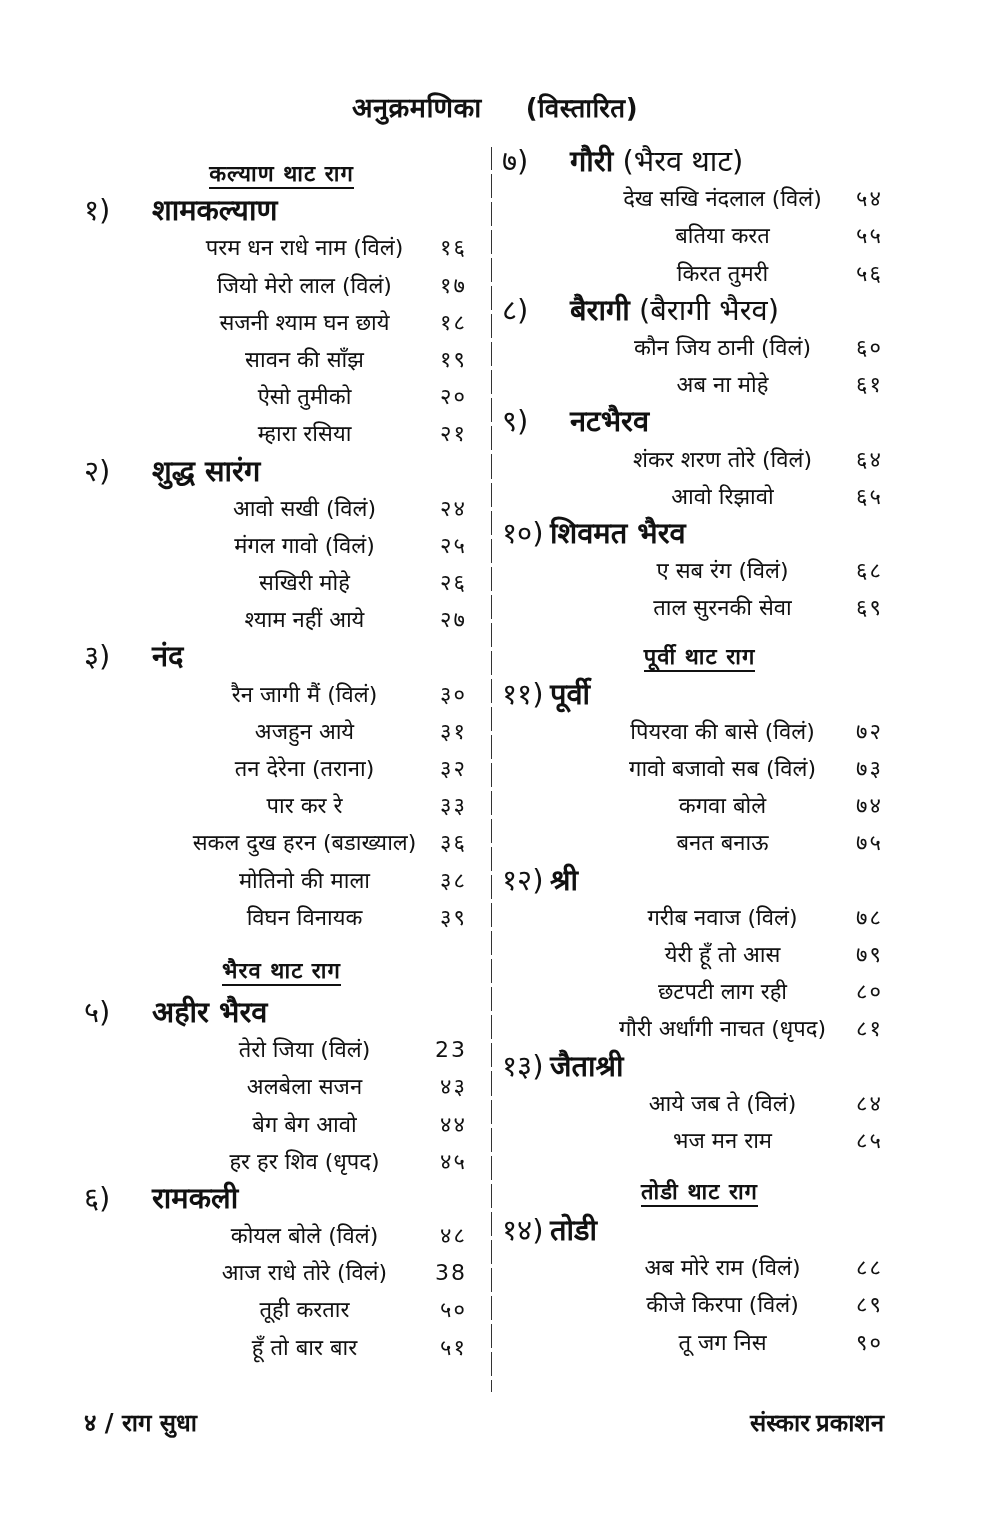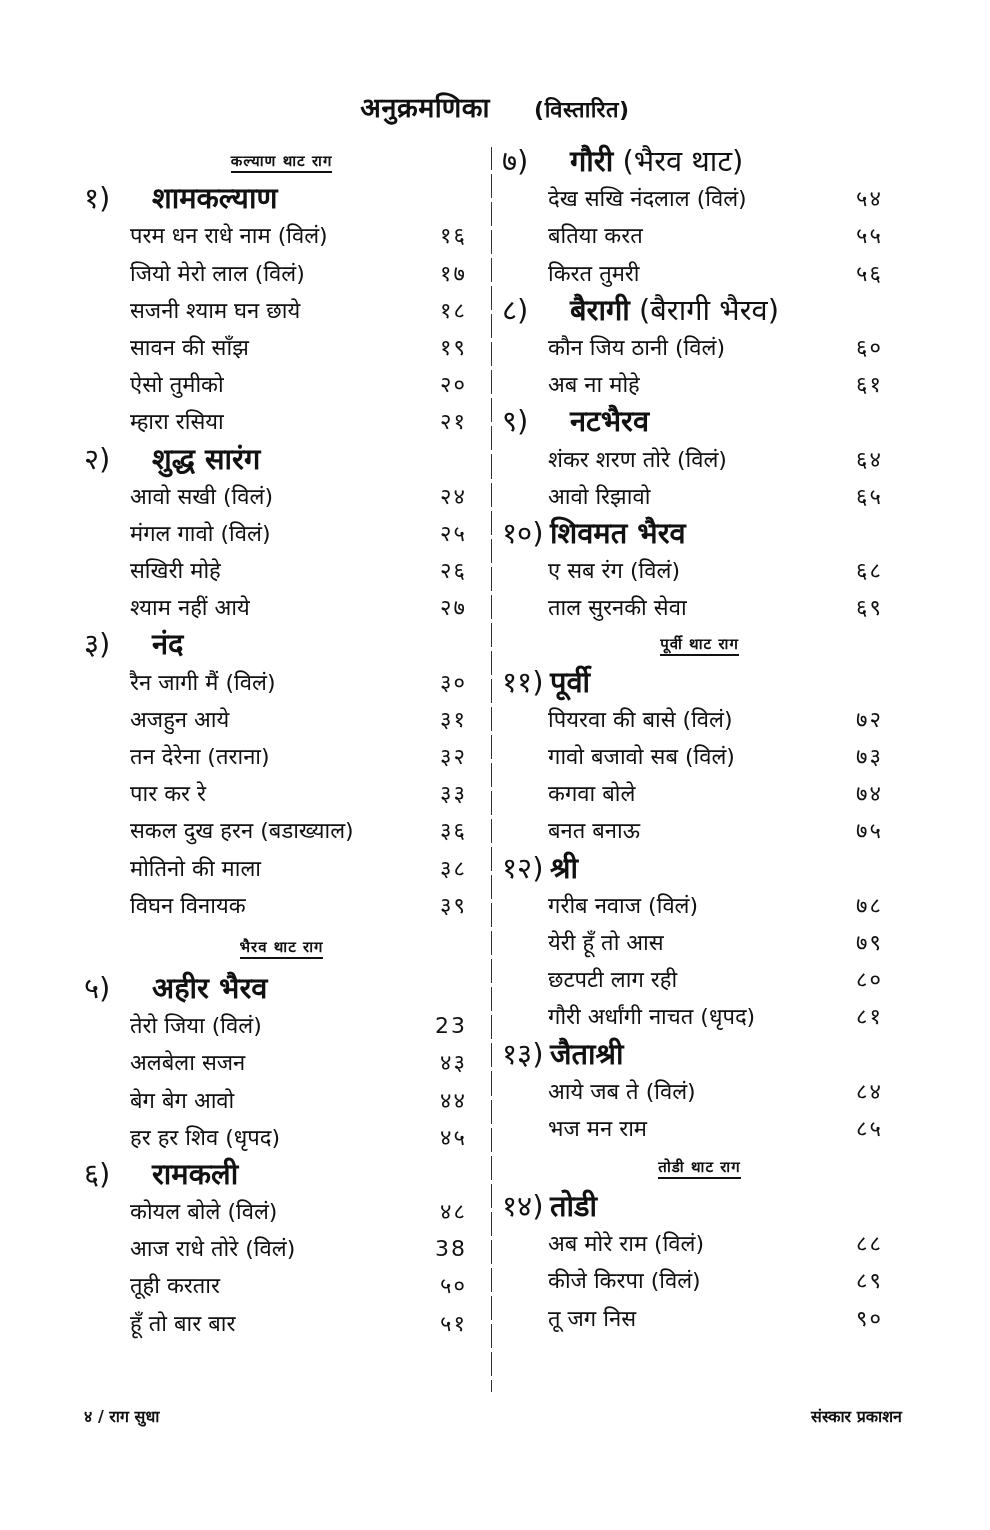--- a/index.html
+++ b/index.html
@@ -1,38 +1,38 @@
 <!DOCTYPE html>
 <html><head>
 <meta charset="utf-8">
 <style>
   html, body { margin: 0; padding: 0; background: #ffffff; }
   body { width: 990px; height: 1530px; position: relative; overflow: hidden;
          font-family: "DejaVu Sans", "Liberation Sans", sans-serif; color: #111; }
   .title { position: absolute; top: 88px; left: 0; width: 990px; text-align: center;
            font-size: 27px; font-weight: bold; letter-spacing: 0.5px; }
-  .title .sub { font-size: 22px; margin-left: 44px; }
+  .title .sub { font-size: 26px; margin-left: 44px; }
   .col { position: absolute; top: 143px; }
   .col-left { left: 84px; width: 395px; }
   .col-right { left: 502px; width: 395px; }
   .divider { position: absolute; left: 491px; top: 147px; height: 1245px; width: 0;
              border-left: 1.5px dashed #333; border-image: repeating-linear-gradient(to bottom, #333 0 24px, transparent 24px 28px) 1; }
   .row { height: 37.2px; line-height: 37.2px; white-space: nowrap; position: relative; font-size: 22px; }
-  .section-head { text-align: center; font-weight: bold; font-size: 15px; }
+  .section-head { text-align: center; font-weight: bold; font-size: 22px; margin-top: 12px; }
   .section-head span { border-bottom: 2px solid #111; padding-bottom: 1px; letter-spacing: 1px; }
   .raga { font-size: 29px; }
   .raga .num { display: inline-block; width: 68px; }
   .raga .name { font-weight: bold; }
   .raga .note { font-weight: normal; }
-  .song { padding-left: 46px; }
+  .song { padding-left: 46px; text-align: center; }
   .song .page { position: absolute; right: 12px; top: 0; letter-spacing: 2px; }
   .col-right .song .page { right: 14px; }
-  .footer { position: absolute; top: 1405px; font-size: 16px; font-weight: bold; }
+  .footer { position: absolute; top: 1405px; font-size: 24px; font-weight: bold; }
   .footer-left { left: 84px; }
-  .footer-right { right: 88px; }
+  .footer-right { right: 106px; font-family: Liberation Serif, serif; }
 </style>
 </head>
 <body>
 
 <div class="title">
   <span>अनुक्रमणिका</span><span class="sub">(विस्तारित)</span>
 </div>
 
 <div class="divider"></div>
 

